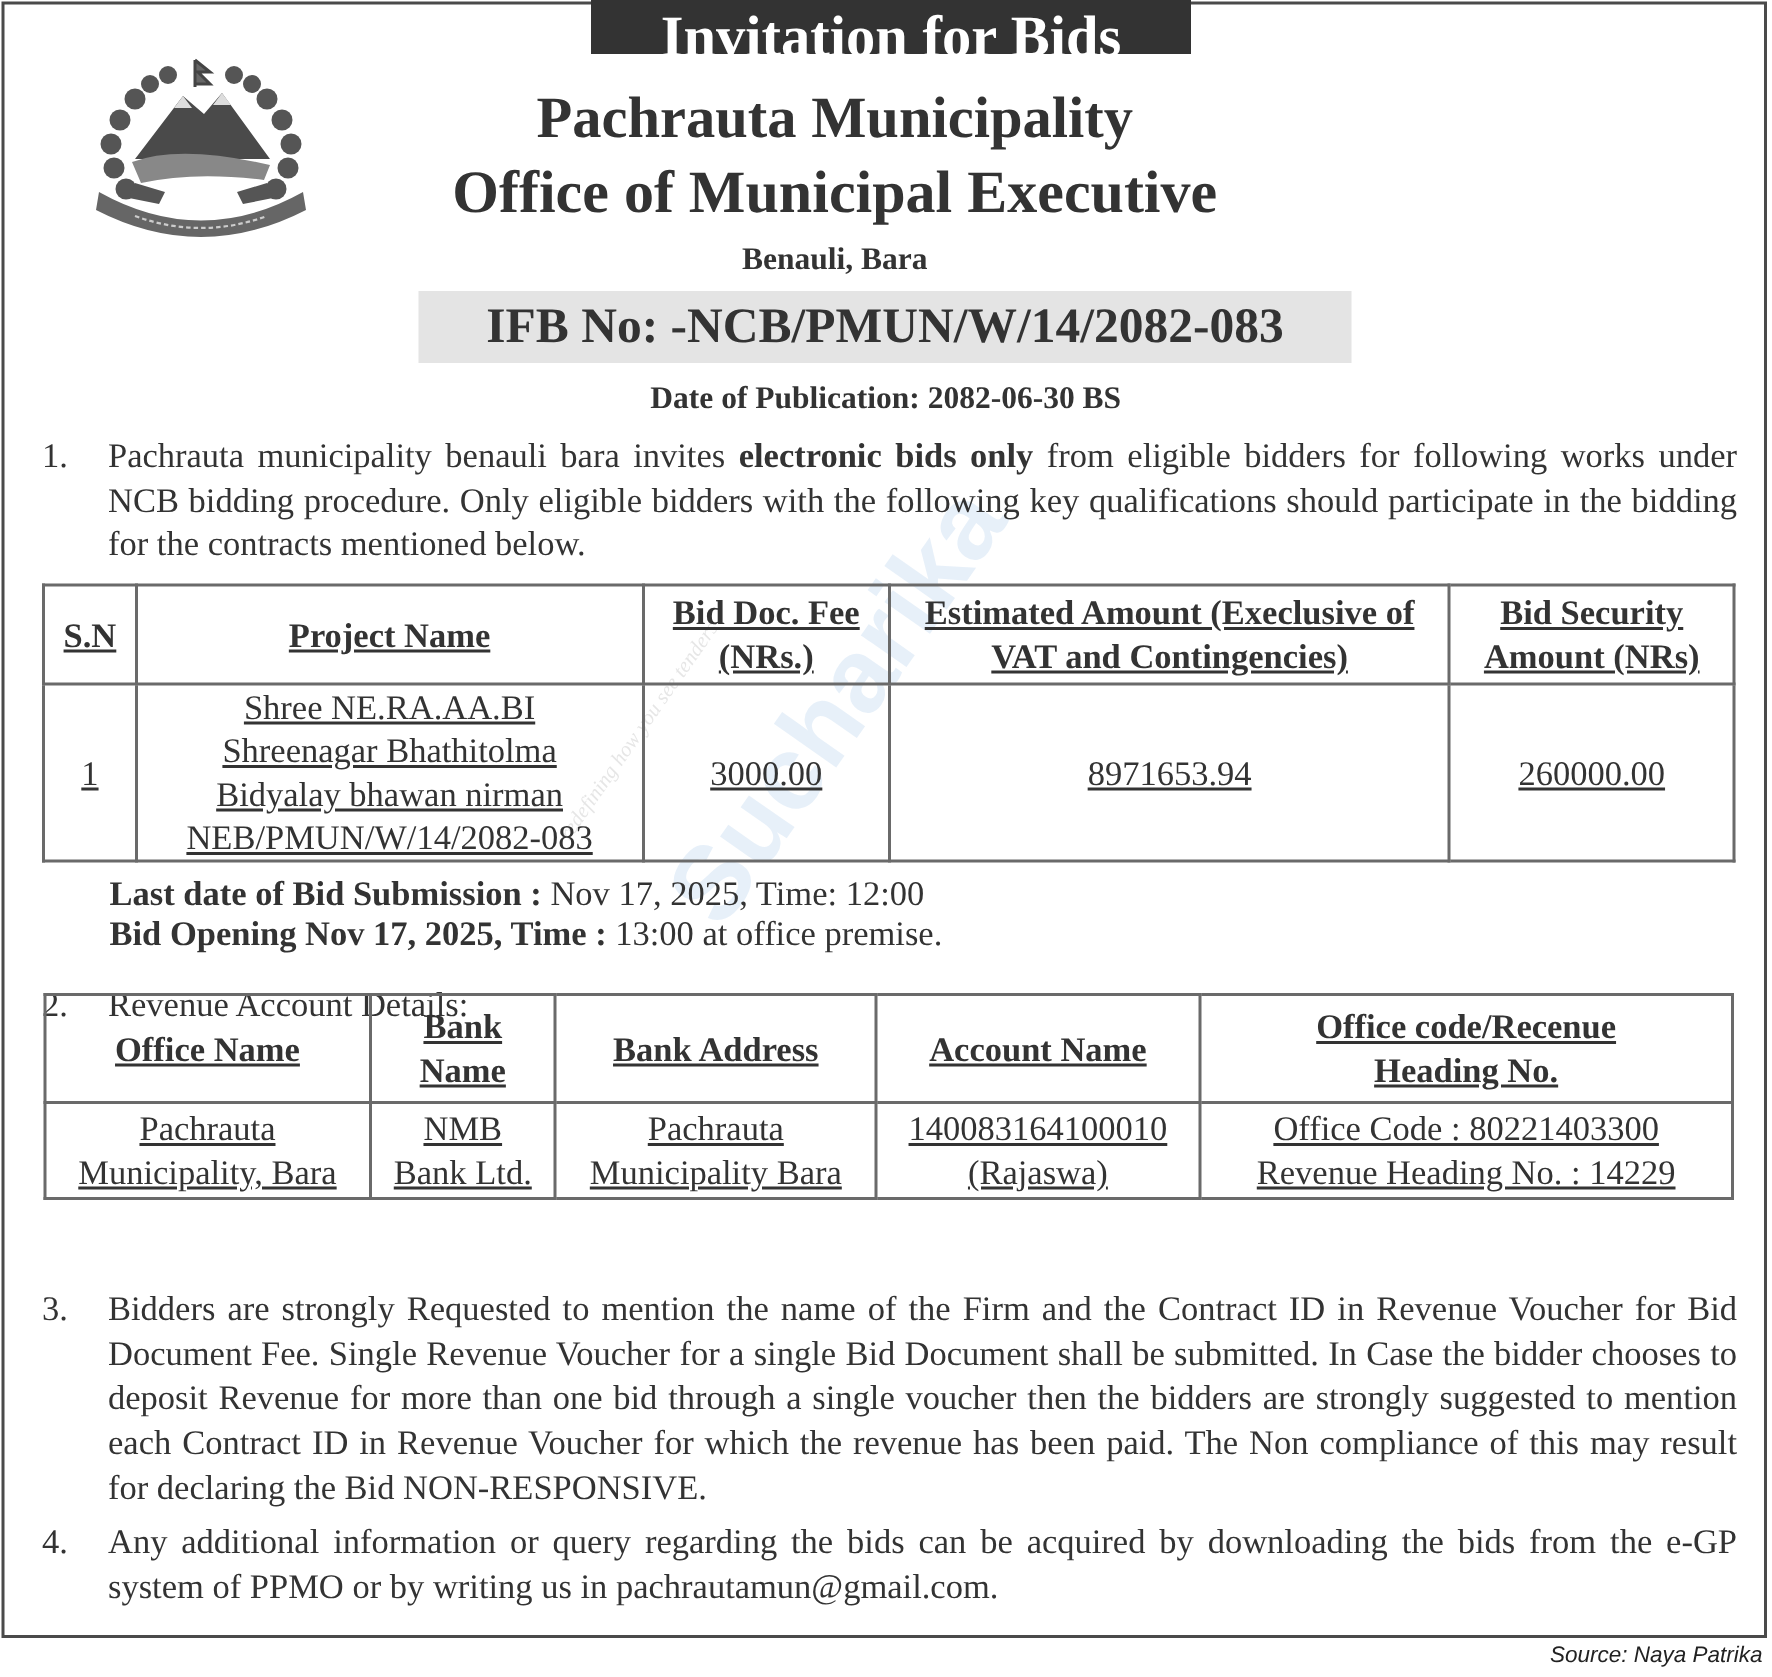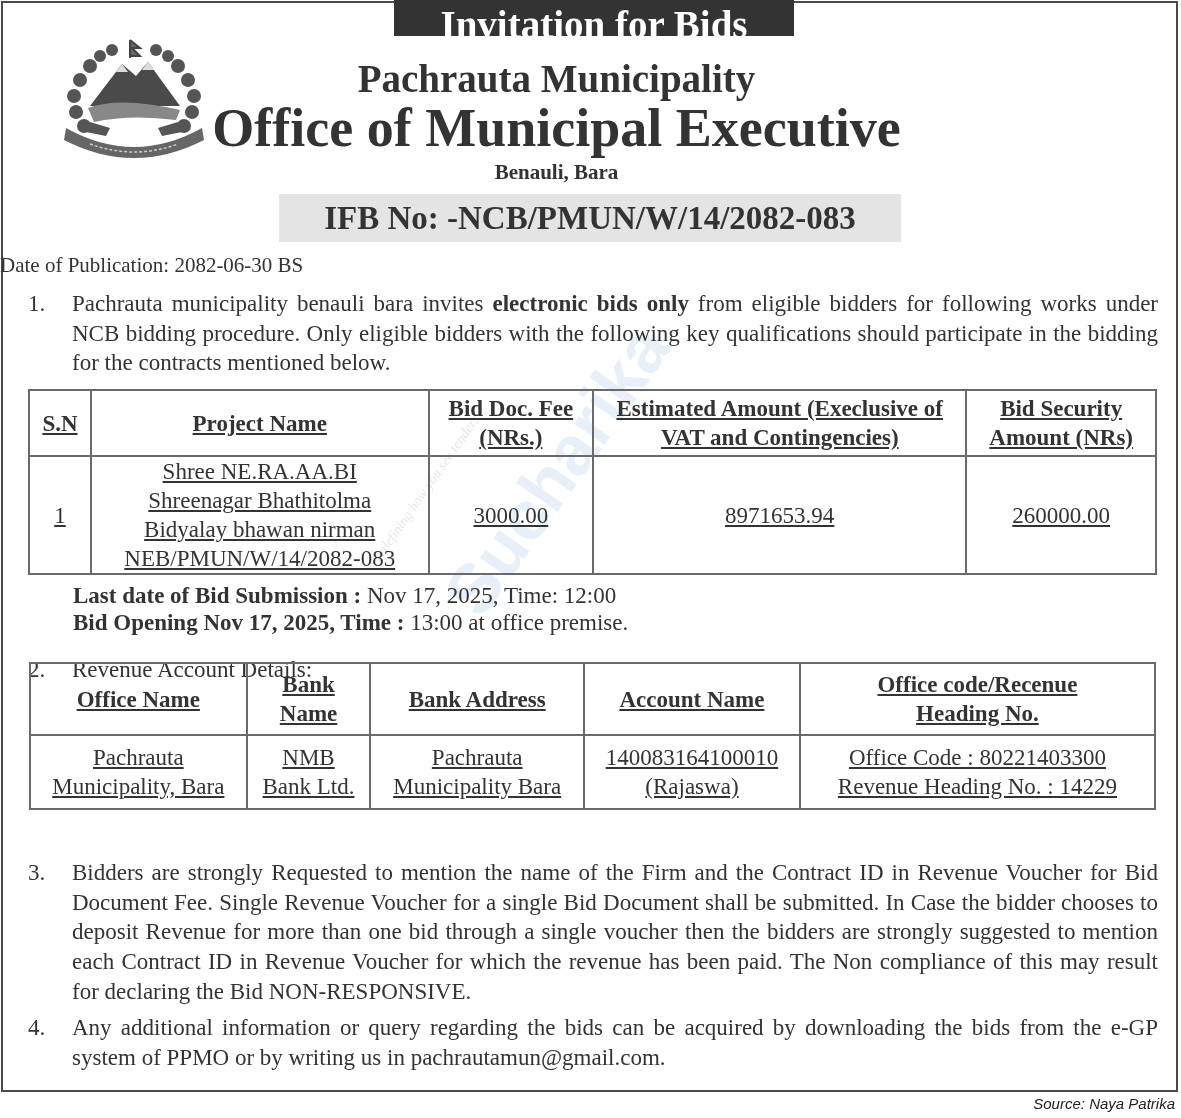--- a/index.html
+++ b/index.html
@@ -6,26 +6,26 @@
   body { width: 1181px; height: 1118px; position: relative; overflow: hidden;
          font-family: "Liberation Serif", "DejaVu Serif", serif; color: #2b2b2b; }
   .frame { position: absolute; left: 1px; top: 1px; width: 1173px; height: 1087px;
            border: 2px solid #4a4a4a; border-top-width: 2px; background: #fff; }
   .emblem { position: absolute; left: 60px; top: 36px; width: 148px; height: 126px; }
   .title-box { position: absolute; left: 394px; top: 0px; width: 400px; height: 36px;
                background: #333333; color: #ffffff; text-align: center;
                font-weight: bold; font-size: 39px; line-height: 50px; }
   .org { position: absolute; left: 0; width: 1113px; text-align: center; font-weight: bold; color: #333; }
   .org1 { top: 56px; font-size: 39px; line-height: 46px; }
-  .org2 { top: 104px; font-size: 54px; line-height: 48px; }
+  .org2 { top: 104px; font-size: 40px; line-height: 48px; }
   .org3 { top: 158px; font-size: 21px; line-height: 28px; }
   .ifb { position: absolute; left: 279px; top: 194px; width: 622px; height: 48px;
          background: #e4e4e4; text-align: center; font-weight: bold; font-size: 33px; line-height: 48px; color: #333; }
-  .pubdate { position: absolute; left: 0; width: 1181px; top: 251px; 
-             font-weight: normal; font-size: 21px; line-height: 28px; color: #333; }
+  .pubdate { position: absolute; left: 0; width: 1181px; top: 251px; text-align: center;
+             font-weight: bold; font-size: 21px; line-height: 28px; color: #333; }
   .para { position: absolute; left: 72px; width: 1086px; font-size: 23px; line-height: 29.7px;
           text-align: justify; color: #333; }
   .num { position: absolute; left: 28px; font-size: 23px; line-height: 29.7px; color: #333; }
   table { position: absolute; border-collapse: collapse; font-size: 23px; color: #333; text-decoration: underline; }
   td, th { border: 2px solid #6a6a6a; text-align: center; vertical-align: middle; padding: 0 4px; line-height: 29px; }
   th { font-weight: bold; }
   .t1 { left: 28px; top: 389px; width: 1129px; }
   .t2 { left: 29px; top: 662px; width: 1127px; }
   .dl { position: absolute; left: 73px; font-size: 23px; line-height: 30px; color: #333; }
   .dl b { font-weight: bold; }
@@ -139,21 +139,21 @@
       <div>Bank</div>
       <div>Name</div>
     </th>
     <th>Bank Address</th>
     <th>Account Name</th>
     <th>
       <div>Office code/Recenue</div>
       <div>Heading No.</div>
     </th>
   </tr>
-  <tr style="height:74px">
+  <tr style="height:64px">
     <td>
       <div>Pachrauta</div>
       <div>Municipality, Bara</div>
     </td>
     <td>
       <div>NMB</div>
       <div>Bank Ltd.</div>
     </td>
     <td>
       <div>Pachrauta</div>

